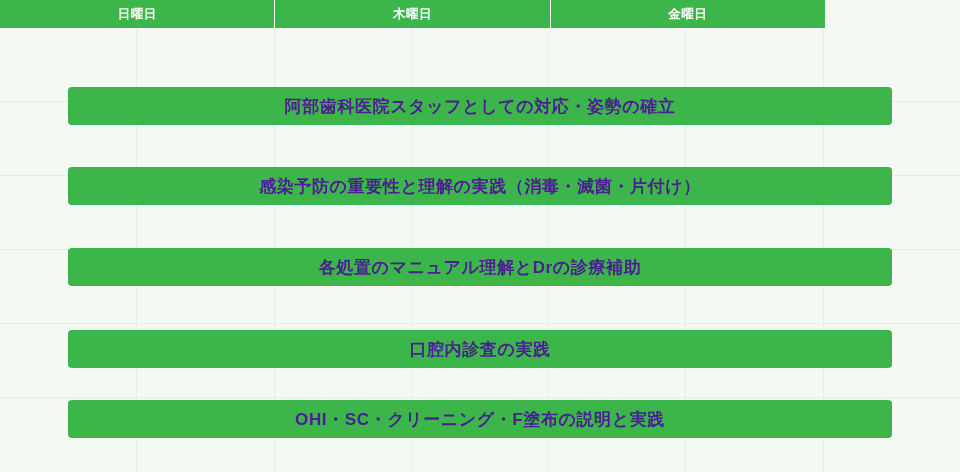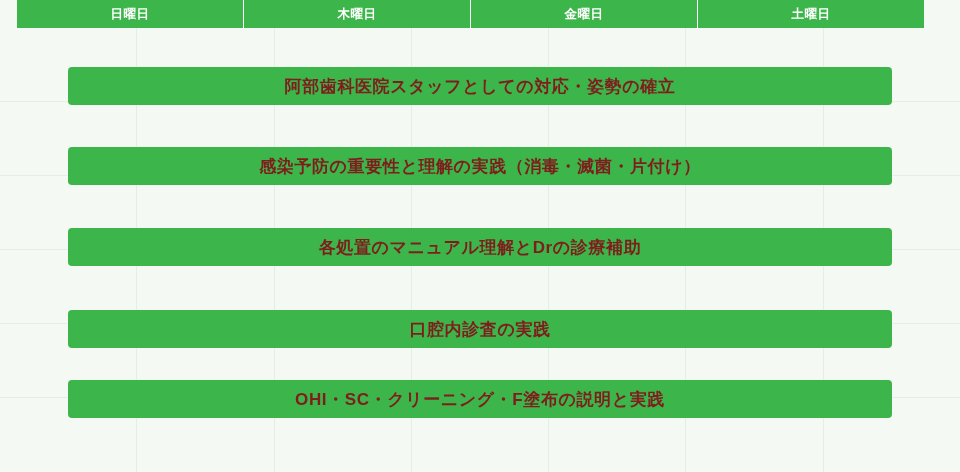--- a/index.html
+++ b/index.html
@@ -19,22 +19,22 @@
     width: 960px;
     height: 472px;
     background: #f4f9f4;
     box-sizing: border-box;
   }
 
   
   .header-row {
     position: absolute;
     top: 0;
-    left: 17px;
-    width: 907px;
+    left: 0;
+    width: 825px;
     height: 28px;
     display: flex;
     background: #3cb54a;
     justify-content: flex-end;
   }
   .header-cell {
     flex: 1 1 0;
     height: 28px;
     line-height: 28px;
     text-align: center;
@@ -81,38 +81,38 @@
   .event-bar {
     position: absolute;
     left: 68px;
     width: 824px;
     height: 38px;
     background: #3cb54a;
     border-radius: 4px;
     display: flex;
     align-items: center;
     justify-content: center;
-    color: #7f1d1d;
+    color: #4c1d95;
     font-size: 17px;
     font-weight: bold;
     letter-spacing: 0.6px;
     white-space: nowrap;
     box-sizing: border-box;
+    margin-top: 20px;
   }
 </style>
 </head>
 <body>
 
 <div id="calendar">
 
   <div class="header-row">
     <div class="header-cell">日曜日</div>
     <div class="header-cell">木曜日</div>
     <div class="header-cell">金曜日</div>
-    <div class="header-cell">土曜日</div>
   </div>
 
   <div class="grid-body">
 
     <div class="grid-row" style="top:0px">
       <div class="grid-cell"></div>
       <div class="grid-cell"></div>
       <div class="grid-cell"></div>
       <div class="grid-cell"></div>
       <div class="grid-cell"></div>

